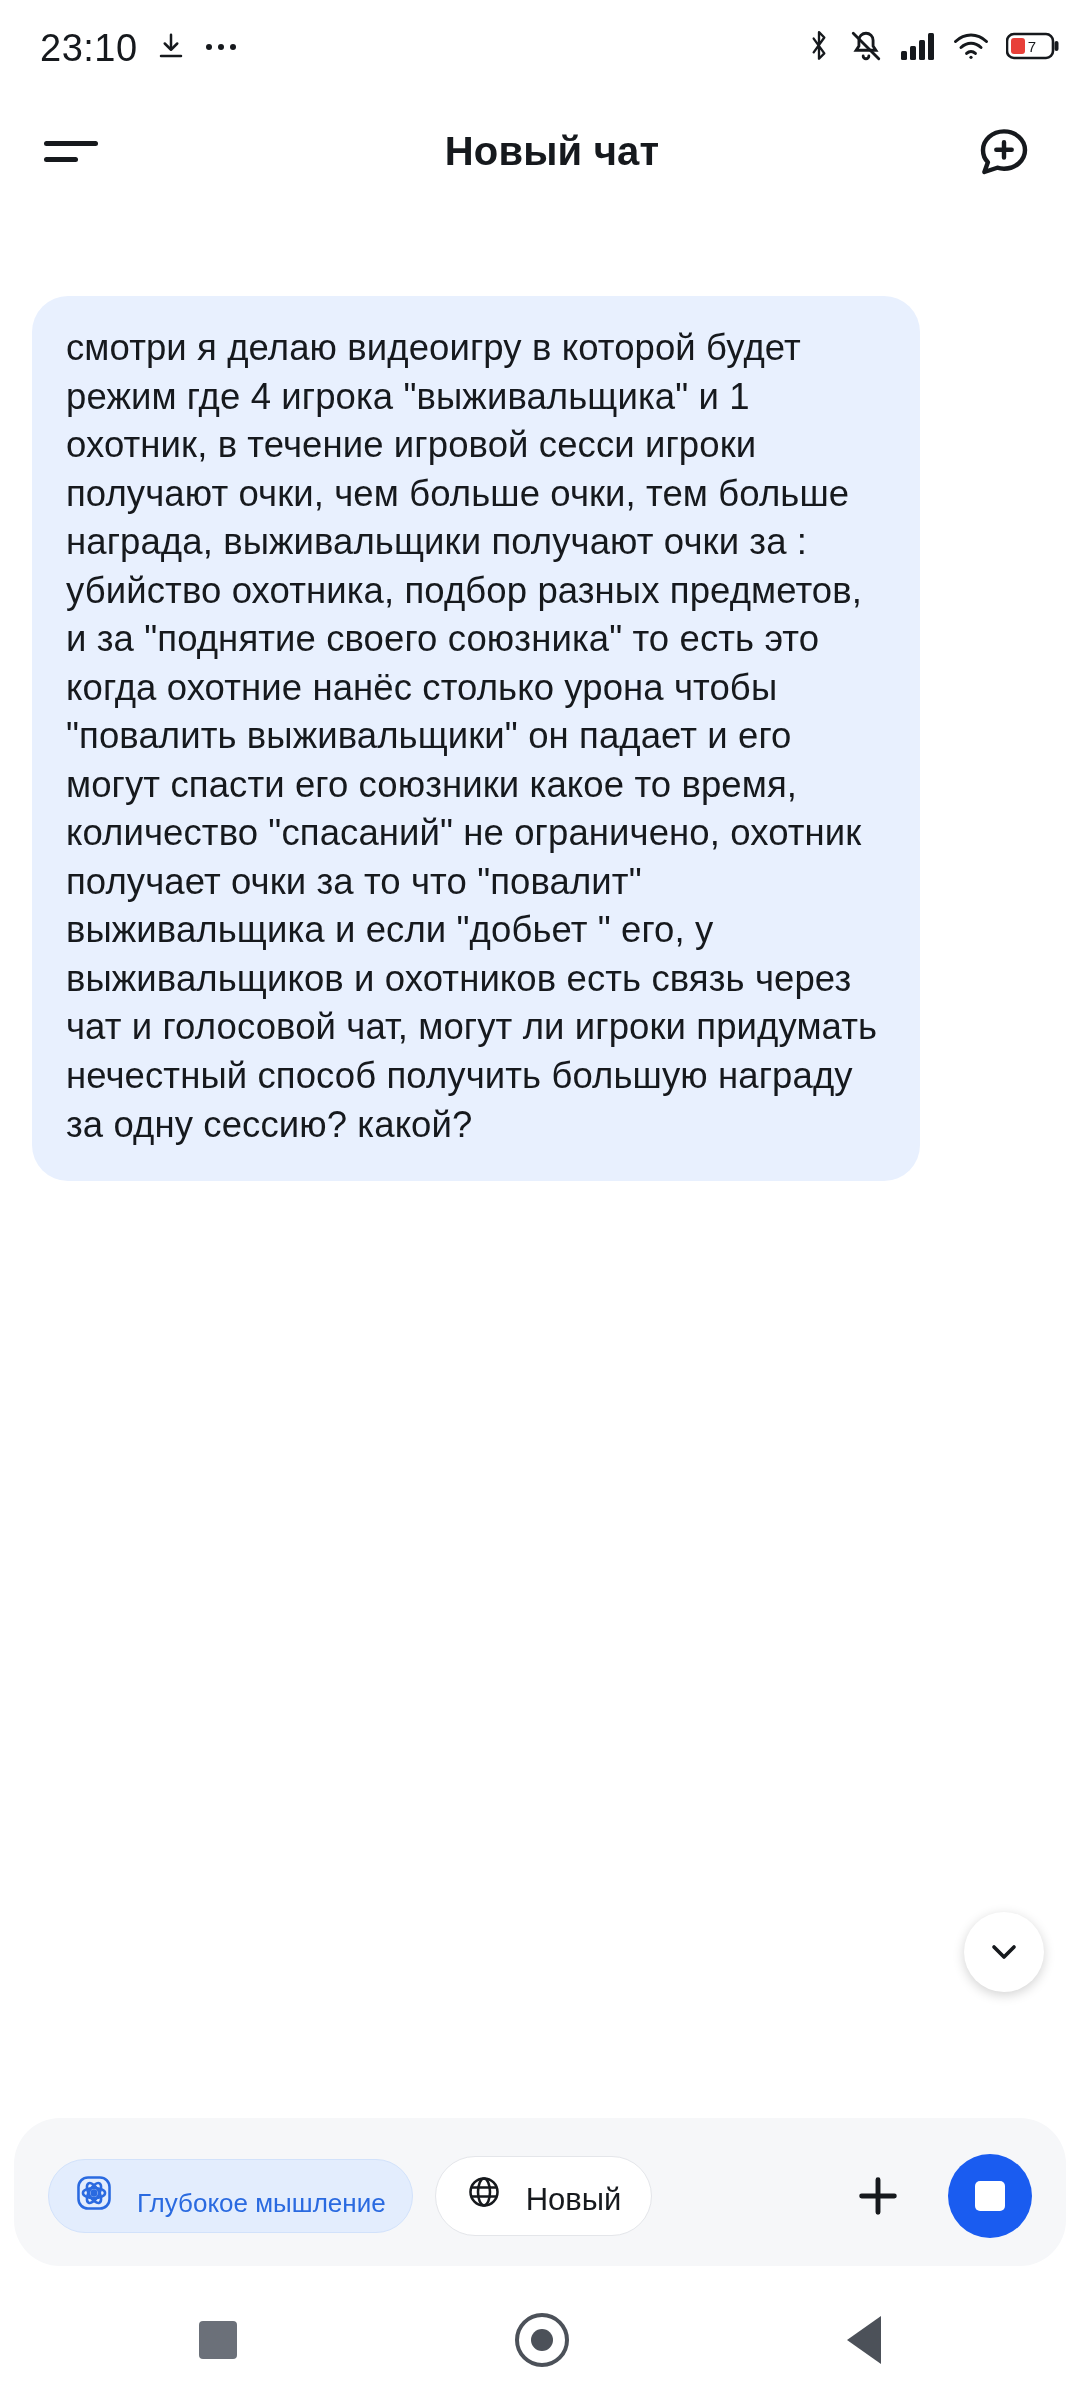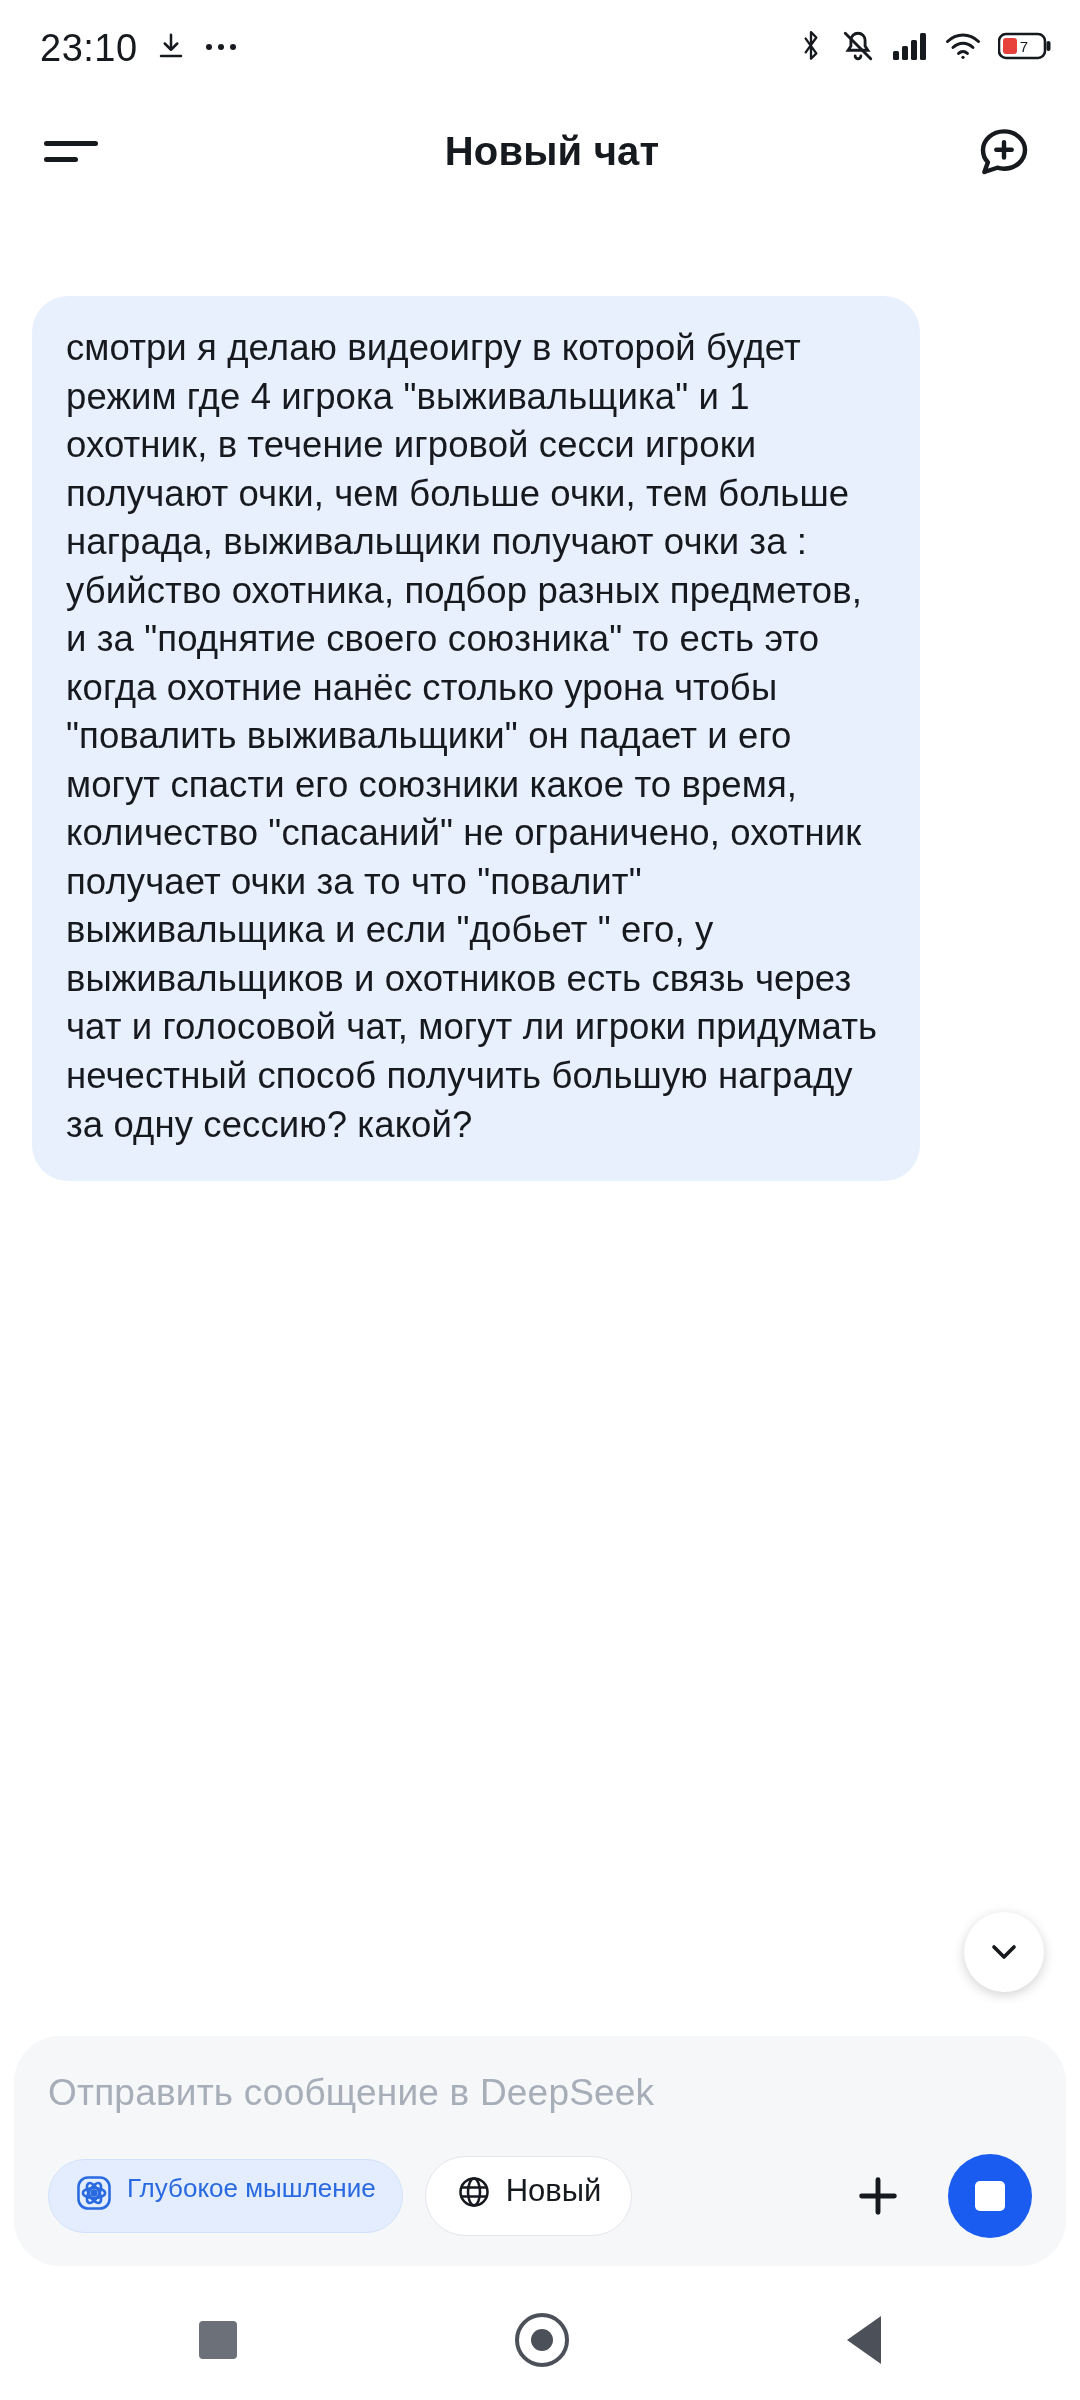--- a/index.html
+++ b/index.html
@@ -15,21 +15,21 @@
     overflow: hidden;
     position: relative;
   }
 
   
   .statusbar {
     height: 96px;
     display: flex;
     align-items: center;
     justify-content: space-between;
-    padding: 0 28px 0 40px;
+    padding: 0 20px 0 40px;
     box-sizing: border-box;
   }
   .status-left {
     display: flex;
     align-items: center;
     gap: 18px;
   }
   .clock {
     font-size: 38px;
     font-weight: 400;
@@ -147,22 +147,22 @@
     margin-bottom: 40px;
     cursor: text;
   }
   .composer-actions {
     display: flex;
     align-items: center;
     gap: 22px;
   }
   .chip {
     display: flex;
-    align-items: flex-start;
-    gap: 14px;
+    align-items: flex-end;
+    gap: 24px;
     border-radius: 40px;
     padding: 14px 26px;
     box-sizing: border-box;
     font-size: 27px;
     line-height: 1.12;
     cursor: pointer;
     user-select: none;
   }
   .chip.think {
     background: #e3edfd;
@@ -332,21 +332,20 @@
   </div>
 </div>
 
 <div class="scroll-fab">
   <svg width="40" height="40" viewBox="0 0 24 24" fill="none" stroke="#16191d" stroke-width="2.2" stroke-linecap="round" stroke-linejoin="round">
     <path d="M6 9l6 6 6-6"></path>
   </svg>
 </div>
 
 <div class="composer">
-  <div class="composer-placeholder">Отправить сообщение в DeepSeek</div>
   <div class="composer-actions">
 
     <div class="chip think">
       <span>
         <svg width="38" height="38" viewBox="0 0 24 24" fill="none" stroke="#2a6ae0" stroke-width="1.6">
           <rect x="2.2" y="2.2" width="19.6" height="19.6" rx="6"></rect>
           <ellipse cx="12" cy="12" rx="7" ry="3.2"></ellipse>
           <ellipse cx="12" cy="12" rx="7" ry="3.2" transform="rotate(60 12 12)"></ellipse>
           <ellipse cx="12" cy="12" rx="7" ry="3.2" transform="rotate(120 12 12)"></ellipse>
           <circle cx="12" cy="12" r="1.5" fill="#2a6ae0"></circle>

